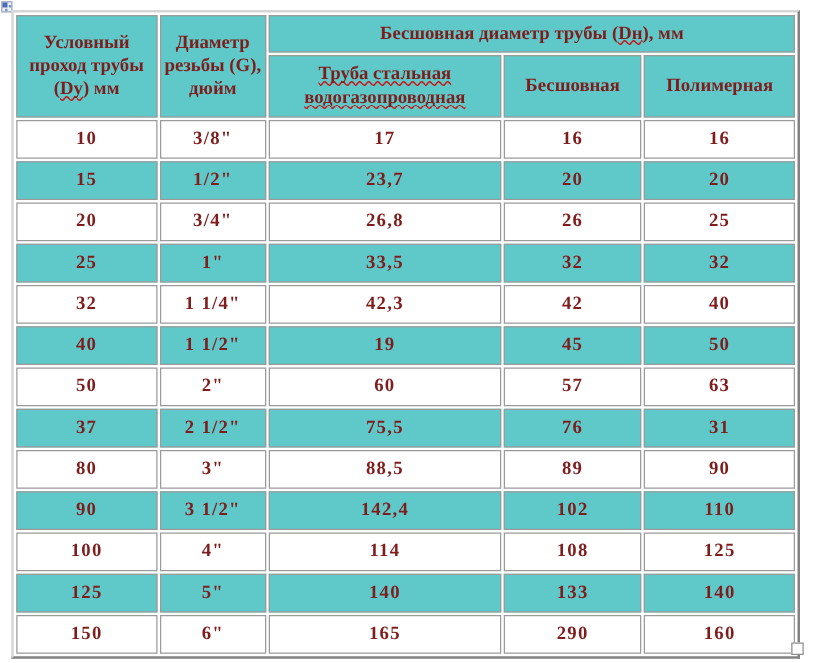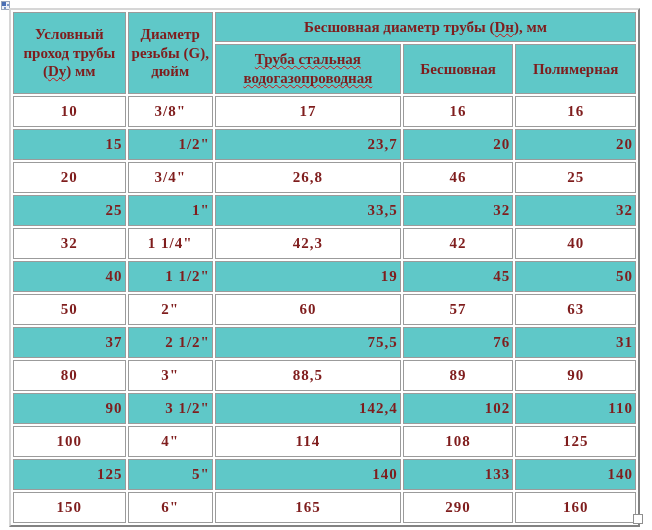--- a/index.html
+++ b/index.html
@@ -51,21 +51,21 @@
   thead th { background: #5fc8c8; line-height: 1.25; }
   thead tr.top-row th { height: 26px; }
   thead tr.sub-row th { height: 46px; }
   th[rowspan] { height: auto; }
 
   tbody td {
     background: #ffffff;
     height: 27px;
     letter-spacing: 1px;
   }
-  tbody tr.teal td { background: #5fc8c8; text-align: right; }
+  tbody tr.teal td { background: #5fc8c8; }
 
   .squiggle {
     text-decoration: underline;
     text-decoration-style: wavy;
     text-decoration-color: #cc1111;
     text-decoration-thickness: 1px;
     text-decoration-skip-ink: none;
   }
 
   .resize-handle {
@@ -115,21 +115,21 @@
           <td>15</td>
           <td>1/2"</td>
           <td>23,7</td>
           <td>20</td>
           <td>20</td>
         </tr>
         <tr>
           <td>20</td>
           <td>3/4"</td>
           <td>26,8</td>
-          <td>46</td>
+          <td>26</td>
           <td>25</td>
         </tr>
         <tr class="teal">
           <td>25</td>
           <td>1"</td>
           <td>33,5</td>
           <td>32</td>
           <td>32</td>
         </tr>
         <tr>

